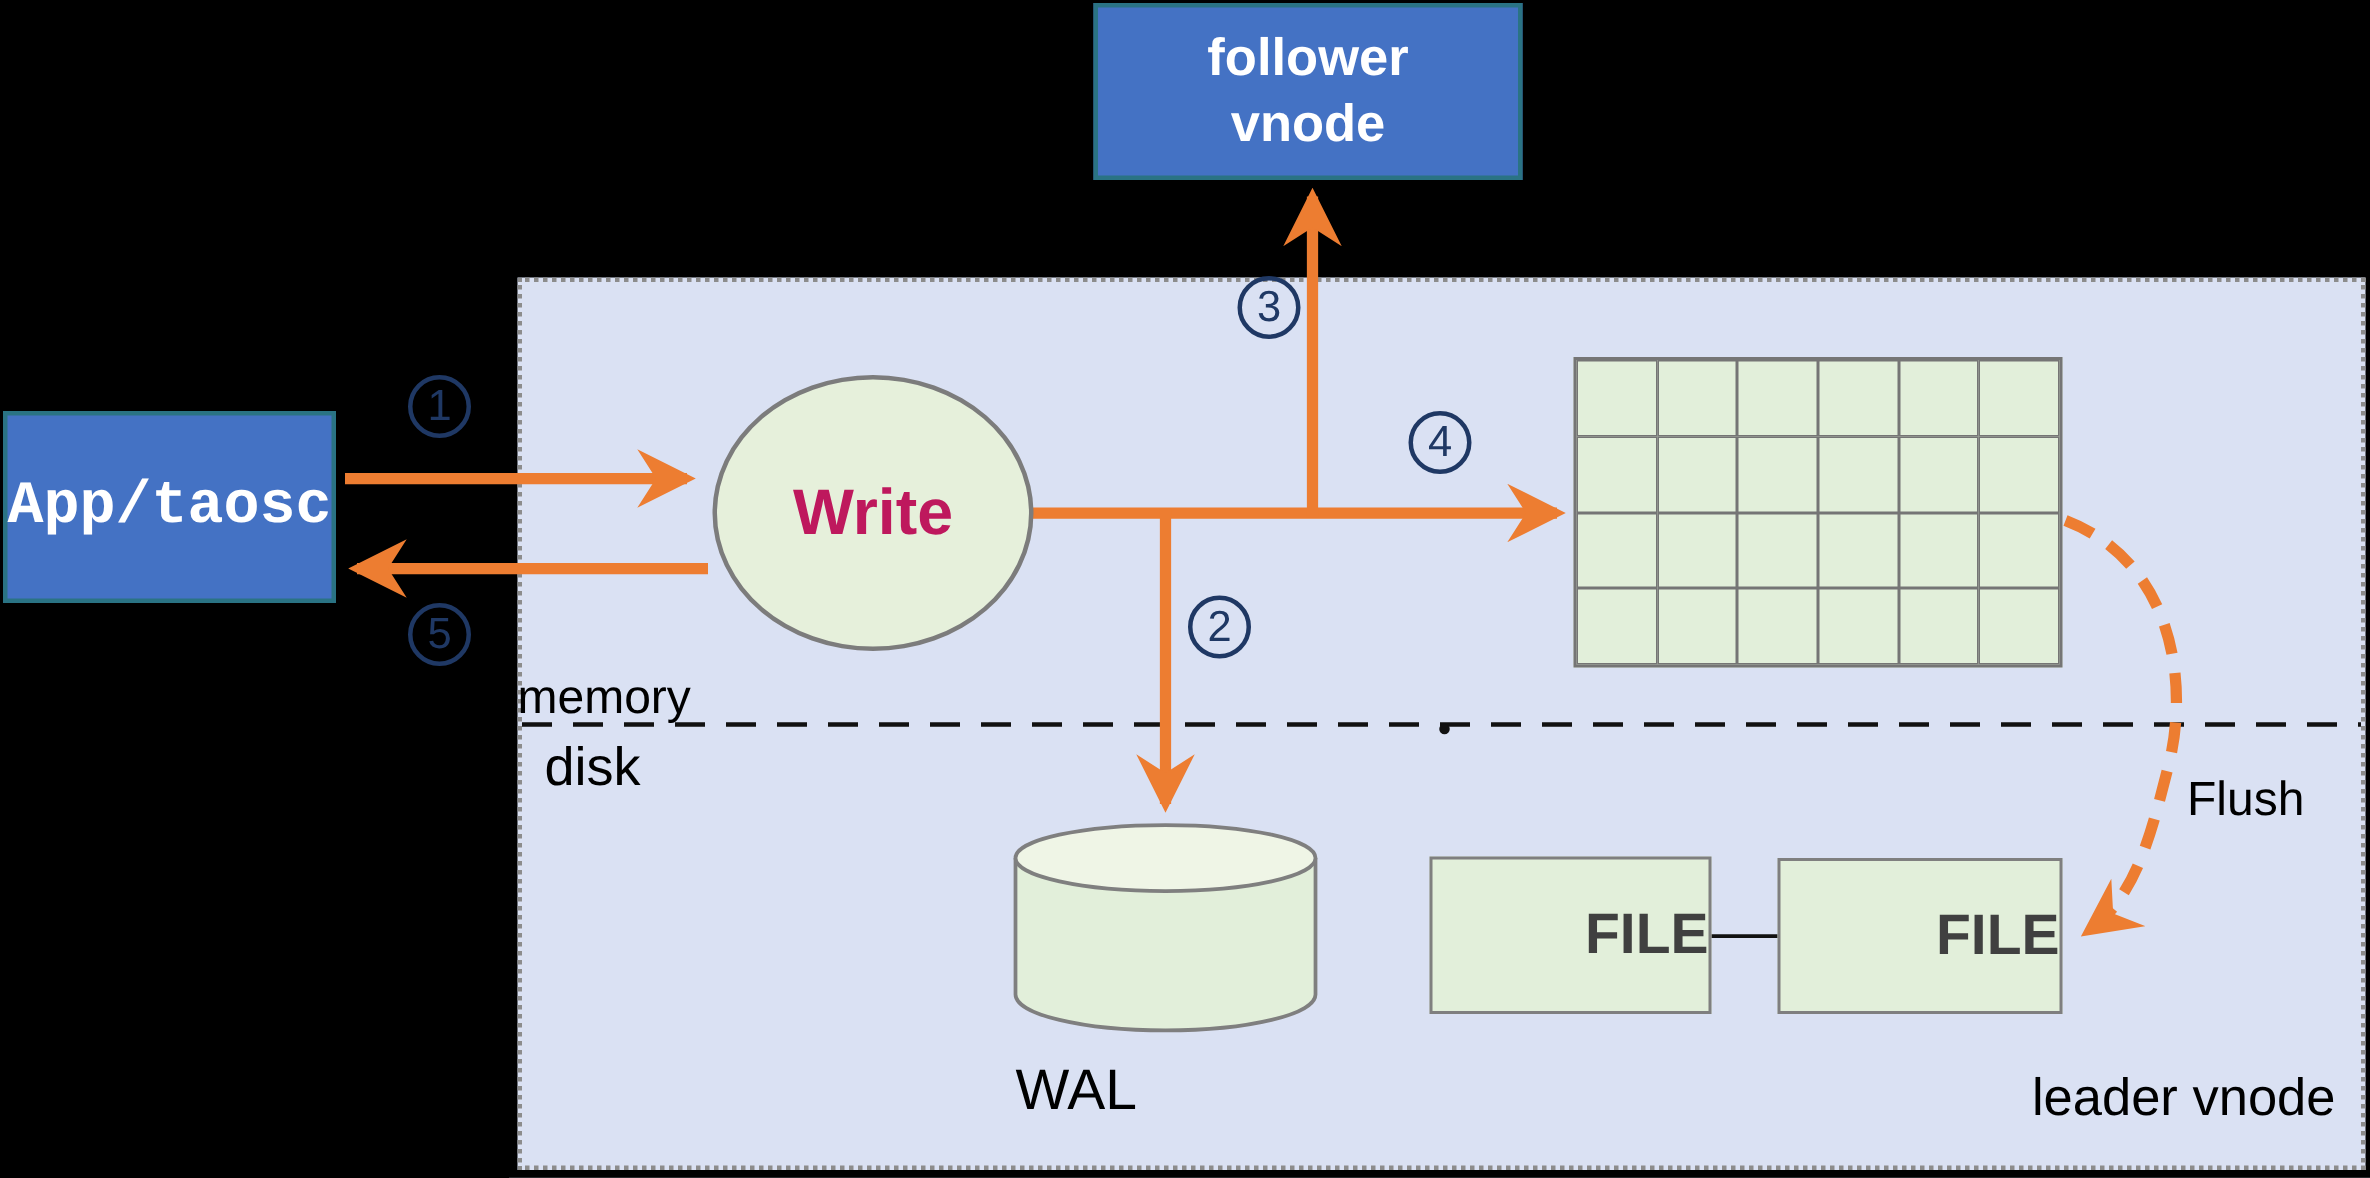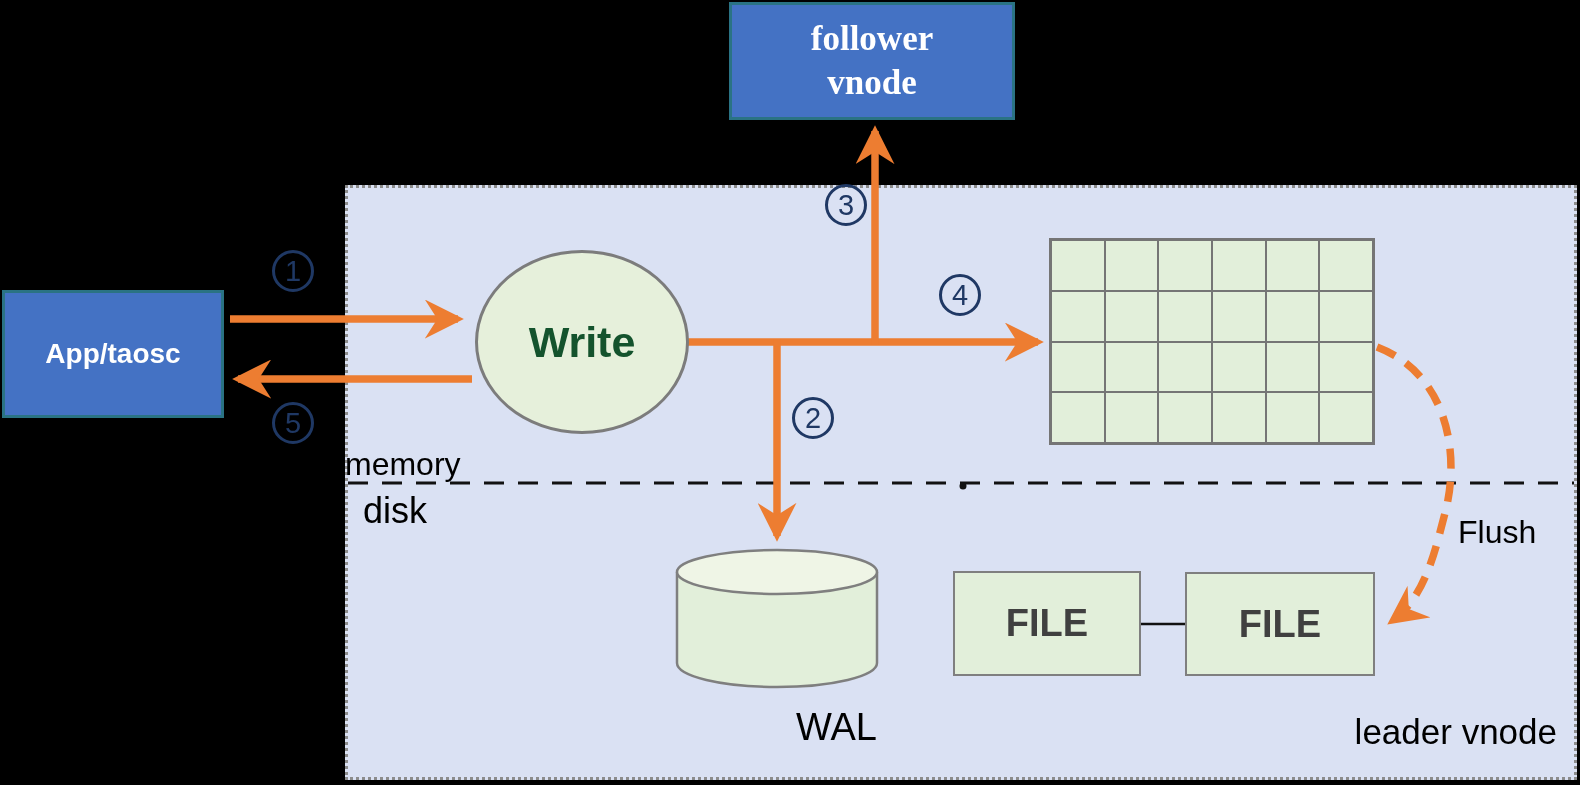--- a/index.html
+++ b/index.html
@@ -10,55 +10,55 @@
   .region{
     position:absolute;left:345px;top:185px;width:1226px;height:589px;
     background:#DAE1F3;border:3px dotted #8C8C8C;box-sizing:content-box;
   }
   svg.overlay{position:absolute;left:0;top:0;width:1580px;height:785px;pointer-events:none;}
   .bluebox{
     position:absolute;background:#4472C4;border:3px solid #2A7384;color:#fff;
     font-weight:bold;display:flex;align-items:center;justify-content:center;text-align:center;
   }
   #follower-vnode-box{left:729px;top:2px;width:280px;height:112px;font-size:35px;line-height:1.25;}
-  #follower-vnode-box .wrap{display:block;width:175px;margin:10px auto;font-family:Liberation Serif, serif;}
-  #app-taosc-box{left:2px;top:290px;width:216px;height:122px;font-size:28px;}
+  #follower-vnode-box .wrap{display:block;width:175px;margin:10px auto;}
+  #app-taosc-box{left:2px;top:274px;width:216px;height:122px;font-size:40px;font-family:Liberation Mono, monospace;}
   .write-ellipse{
     position:absolute;left:475px;top:250px;width:208px;height:178px;border-radius:50%;
-    background:#E6F0DB;border:3px solid #7C7C7C;color:#14532d;font-weight:bold;font-size:43px;
+    background:#E6F0DB;border:3px solid #7C7C7C;color:#be185d;font-weight:bold;font-size:43px;
     display:flex;align-items:center;justify-content:center;
   }
   .memgrid{
     position:absolute;left:1049px;top:238px;width:322px;height:203px;
     display:grid;grid-template-columns:repeat(6,1fr);grid-template-rows:repeat(4,1fr);
     background:#E2EFDA;border:2px solid #757575;
   }
   .memgrid .cell{border:1.5px solid #757575;}
   .filebox{
     position:absolute;background:#E2EFDA;border:2.5px solid #7F7F7F;color:#404040;
-    font-weight:bold;font-size:38px;display:flex;align-items:center;justify-content:center;
+    font-weight:bold;font-size:38px;display:flex;align-items:center;justify-content:flex-end;
   }
   #file-left-box{left:953px;top:571px;width:184px;height:101px;}
   #file-right-box{left:1185px;top:572px;width:186px;height:100px;}
   .step{
     position:absolute;width:42px;height:42px;box-sizing:border-box;border:3px solid #1F3864;
     border-radius:50%;color:#1F3864;font-size:29px;line-height:1;
     display:flex;align-items:center;justify-content:center;background:transparent;
   }
   #step-1{left:272px;top:250px;}
   #step-5{left:272px;top:402px;}
   #step-2{left:792px;top:397px;}
   #step-3{left:825px;top:184px;}
   #step-4{left:939px;top:274px;}
   .lbl{position:absolute;color:#000;}
   #memory-label{left:345px;top:446px;font-size:32px;}
   #disk-label{left:363px;top:490px;font-size:36px;}
   #leader-vnode-label{right:23px;top:712px;font-size:35px;}
   #flush-label{left:1458px;top:514px;font-size:32px;}
-  #wal-label{left:677px;top:706px;width:200px;text-align:right;font-size:38px;}
+  #wal-label{left:677px;top:706px;width:200px;text-align:left;font-size:38px;}
 </style>
 </head>
 <body>
 
 <div id="canvas">
 
   <div class="region"></div>
 
   <svg class="overlay" viewBox="0 0 1580 785">
     <defs>

